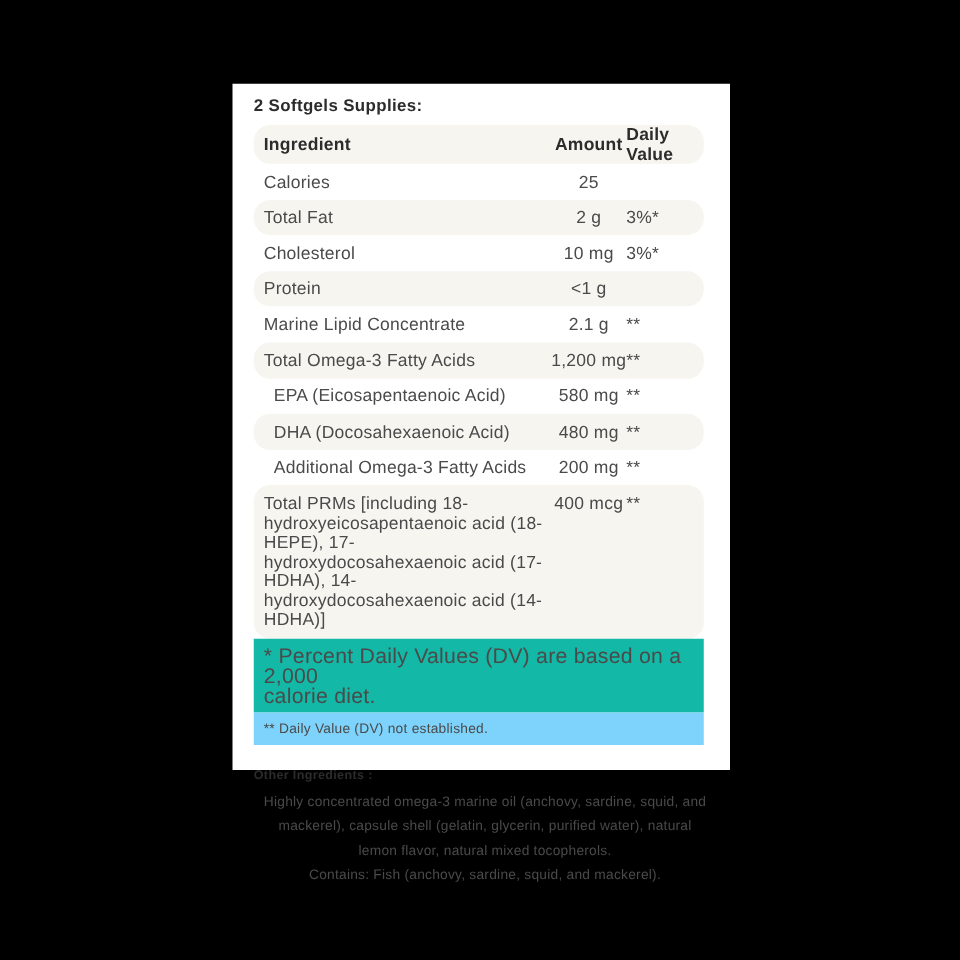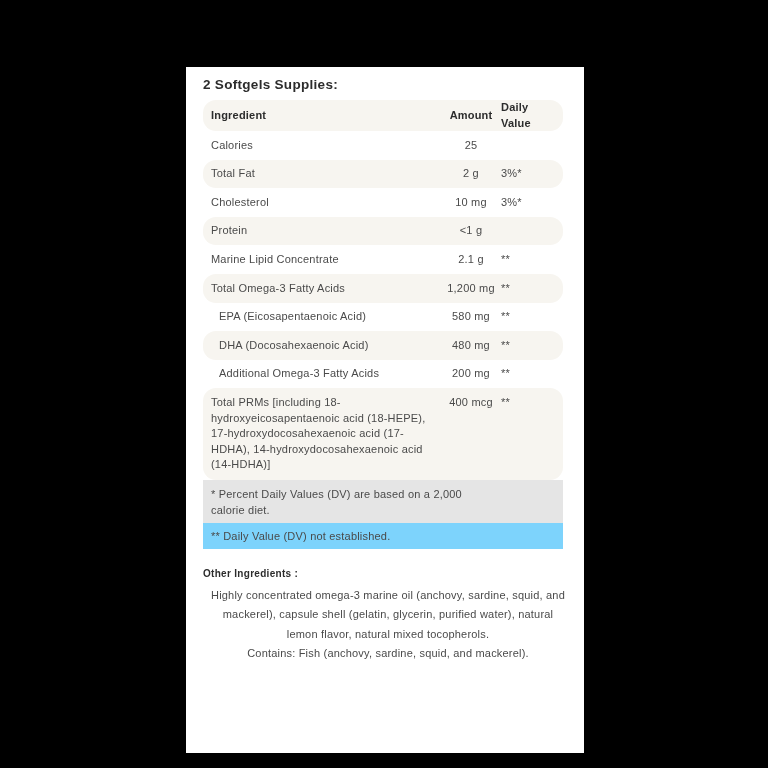--- a/index.html
+++ b/index.html
@@ -6,57 +6,57 @@
   body{
     width:768px;height:768px;
     background:#000000;
     font-family:"Liberation Sans","DejaVu Sans",sans-serif;
     position:relative;
     overflow:hidden;
   }
   .card{
     position:absolute;
     left:186px;top:67px;
-    width:398px;height:686px;
+    width:398px;height:549px;
     background:#ffffff;
     box-sizing:border-box;
     padding:10px 21px 16px 17px;
   }
   .title{
     font-size:13.5px;
     font-weight:700;
     color:#2c2c2c;
     letter-spacing:0.3px;
     margin:0 0 7px 0;
     line-height:16px;
   }
   .table{width:360px;}
   .row{
     display:flex;
     align-items:center;
     min-height:28.6px;
-    font-size:11px;
+    font-size:14px;
     color:#4a4a4a;
     letter-spacing:0.2px;
     border-radius:13px;
   }
   .row.head{
     min-height:27px;
     font-weight:700;
     color:#2c2c2c;
   }
   .row.alt,.row.head{background:#f7f5f0;}
   .c1{width:238px;padding-left:8px;box-sizing:border-box;line-height:15.5px;}
   .c2{width:60px;text-align:center;line-height:15.5px;}
   .c3{flex:1;text-align:left;padding-right:8px;box-sizing:border-box;line-height:15.5px;}
   .row.sub .c1{padding-left:16px;}
   .row.top{align-items:flex-start;padding:7px 0;}
   .fn1{
-    background:#e5e5e5;
-    font-size:11px;line-height:16px;color:#4a4a4a;
+    background:#14b8a6;
+    font-size:17px;line-height:16px;color:#4a4a4a;
     letter-spacing:0.2px;
     padding:6px 8px 5px 8px;
   }
   .fn2{
     background:#7dd3fc;
     font-size:11px;line-height:16px;color:#4a4a4a;
     letter-spacing:0.2px;
     padding:5px 8px;
     min-height:16px;
     display:flex;align-items:center;

